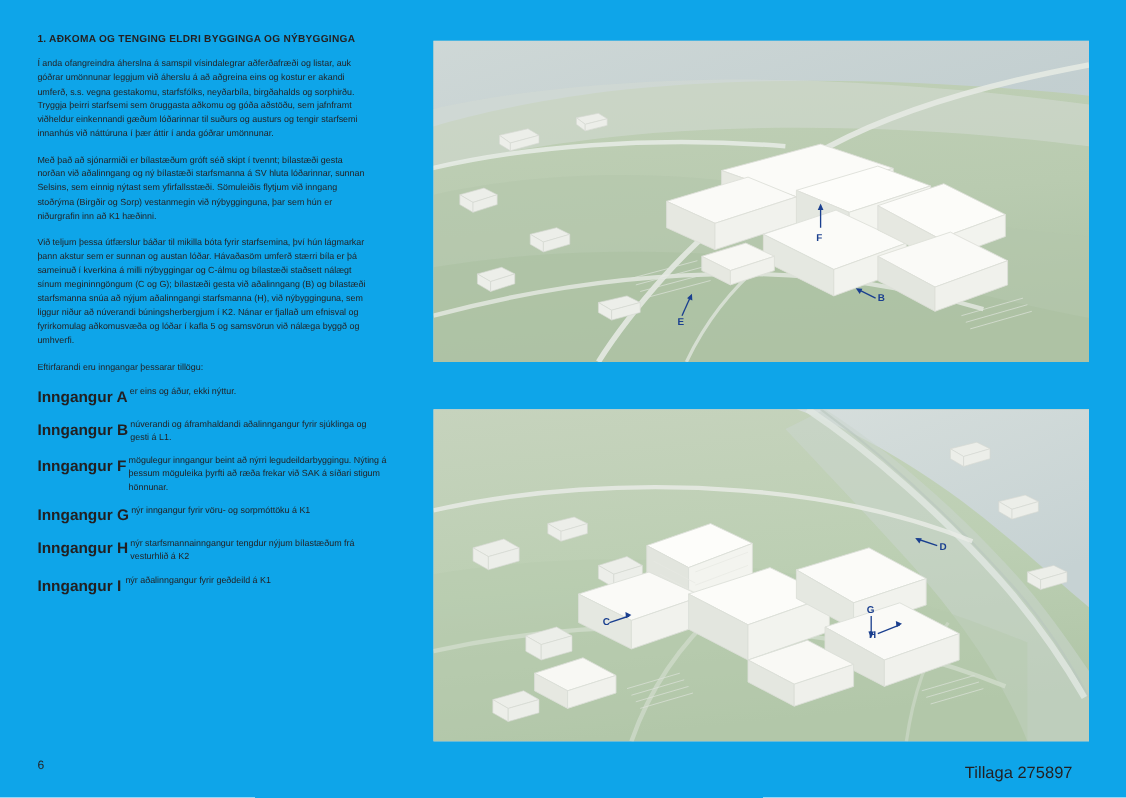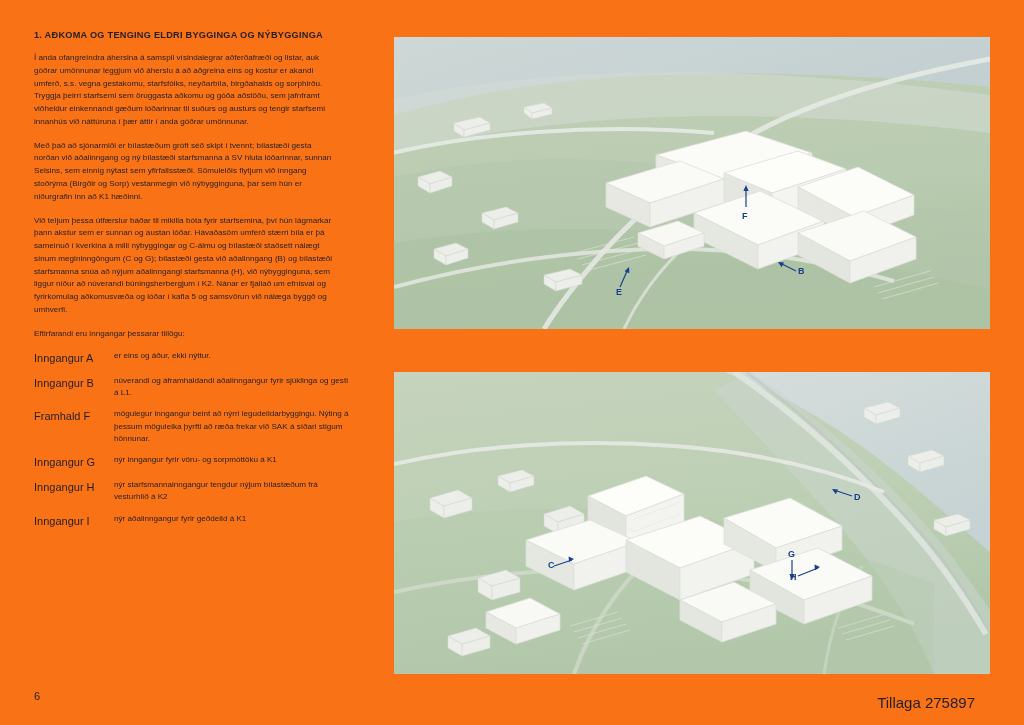--- a/index.html
+++ b/index.html
@@ -7,21 +7,21 @@
     margin: 0; padding: 0;
     width: 1024px; height: 725px;
     background: #ffffff;
     font-family: "Liberation Sans", sans-serif;
     color: #231f20;
     overflow: hidden;
   }
   .page {
     position: relative;
     width: 1024px; height: 725px;
-    background: #f97316;
+    background: #0ea5e9;
   }
 
   
   .left-col {
     position: absolute;
     left: 34px; top: 30px;
     width: 318px;
   }
   .section-title {
     font-size: 9.2px;
@@ -47,22 +47,22 @@
   .entries {
     margin-top: 2px;
   }
   .entry {
     display: flex;
     align-items: flex-start;
     margin-bottom: 9px;
   }
   .entry-label {
     flex: 0 0 78px;
-    font-size: 11px;
-    font-weight: normal;
+    font-size: 14px;
+    font-weight: bold;
     line-height: 1.5;
     white-space: nowrap;
   }
   .entry-text {
     flex: 1 1 auto;
     font-size: 8.1px;
     line-height: 1.5;
     padding-left: 2px;
   }
 
@@ -119,21 +119,21 @@
     <div class="entries">
       <div class="entry">
         <div class="entry-label">Inngangur A</div>
         <div class="entry-text">er eins og áður, ekki nýttur.</div>
       </div>
       <div class="entry">
         <div class="entry-label">Inngangur B</div>
         <div class="entry-text">núverandi og áframhaldandi aðalinngangur fyrir sjúklinga og gesti á L1.</div>
       </div>
       <div class="entry">
-        <div class="entry-label">Framhald F</div>
+        <div class="entry-label">Inngangur F</div>
         <div class="entry-text">mögulegur inngangur beint að nýrri legudeildarbyggingu. Nýting á þessum möguleika þyrfti að ræða frekar við SAK á síðari stigum hönnunar.</div>
       </div>
       <div class="entry">
         <div class="entry-label">Inngangur G</div>
         <div class="entry-text">nýr inngangur fyrir vöru- og sorpmóttöku á K1</div>
       </div>
       <div class="entry">
         <div class="entry-label">Inngangur H</div>
         <div class="entry-text">nýr starfsmannainngangur tengdur nýjum bílastæðum frá vesturhlið á K2</div>
       </div>

